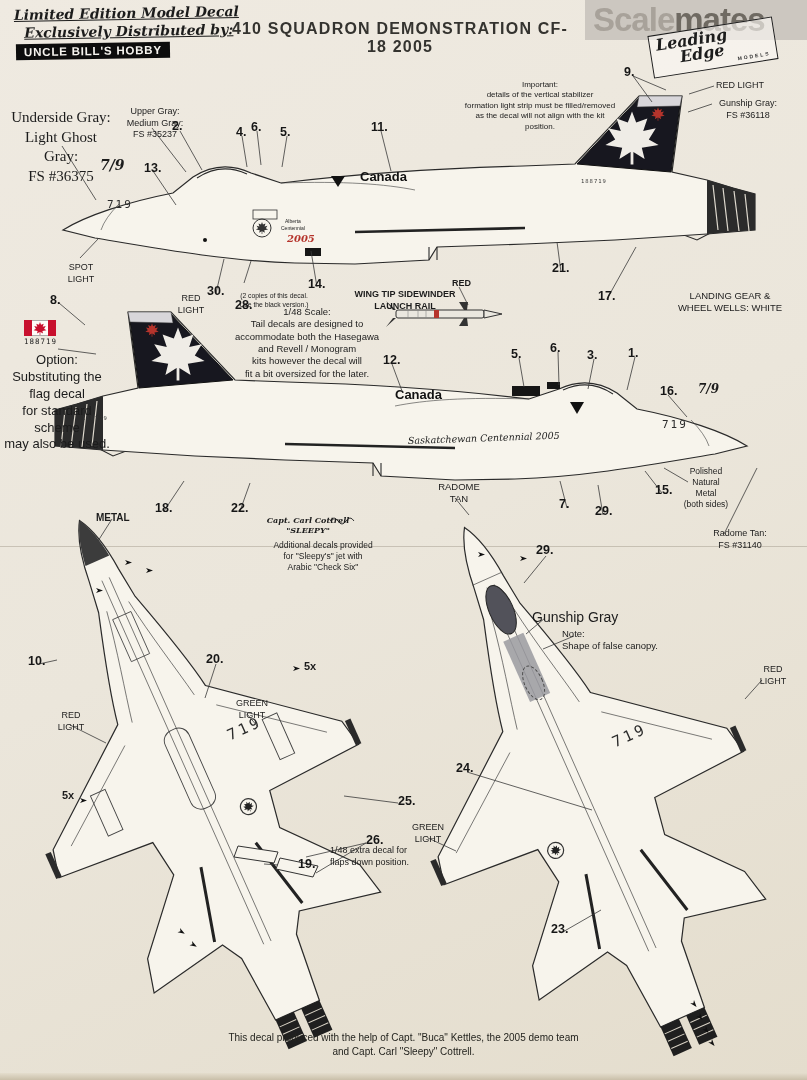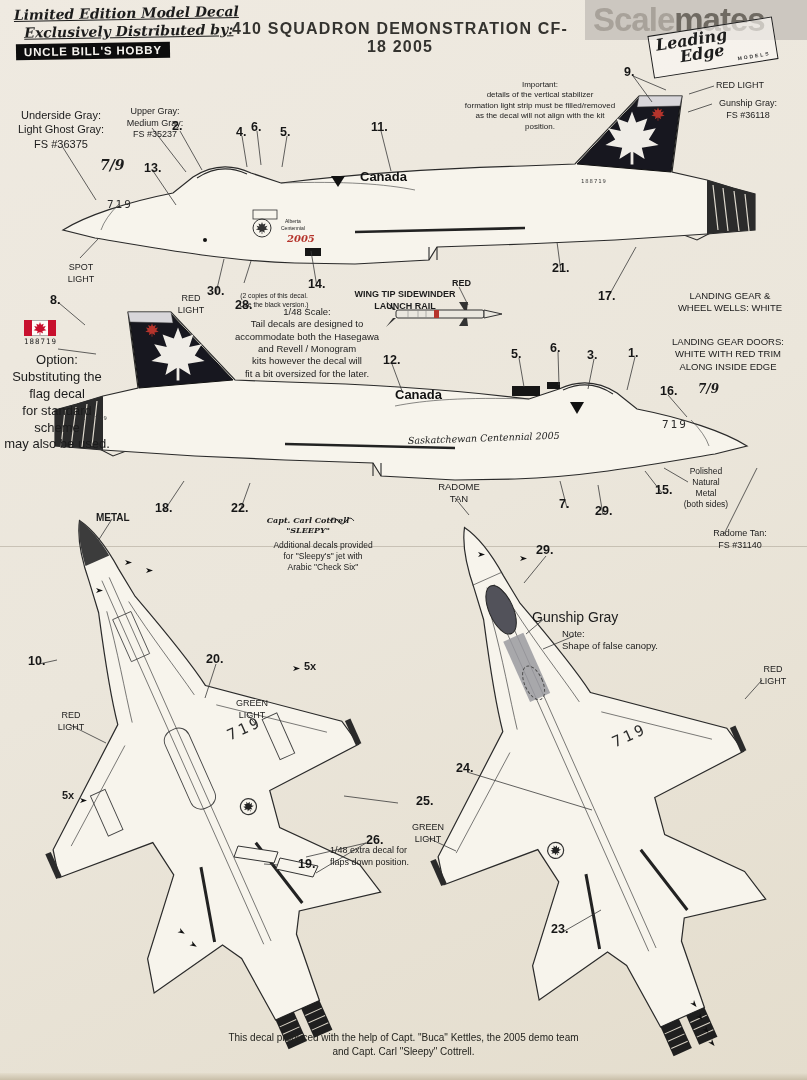--- a/index.html
+++ b/index.html
@@ -278,27 +278,27 @@
       <span class="callout" style="left: 587px; top: 348px;">3.</span>
       <span class="callout" style="left: 628px; top: 346px;">1.</span>
       <span class="callout" style="left: 660px; top: 384px;">16.</span>
       <span class="callout" style="left: 655px; top: 483px;">15.</span>
       <span class="callout" style="left: 155px; top: 501px;">18.</span>
       <span class="callout" style="left: 231px; top: 501px;">22.</span>
       <span class="callout" style="left: 559px; top: 497px;">7.</span>
       <span class="callout" style="left: 595px; top: 504px;">29.</span>
       <span class="callout" style="left: 28px; top: 654px;">10.</span>
       <span class="callout" style="left: 206px; top: 652px;">20.</span>
-      <span class="callout" style="left: 416px; top: 794px; text-align: right;">25.</span>
+      <span class="callout" style="left: 398px; top: 794px; text-align: right;">25.</span>
       <span class="callout" style="left: 366px; top: 833px;">26.</span>
       <span class="callout" style="left: 298px; top: 857px;">19.</span>
       <span class="callout" style="left: 536px; top: 543px;">29.</span>
       <span class="callout" style="left: 456px; top: 761px;">24.</span>
       <span class="callout" style="left: 551px; top: 922px;">23.</span>
-      <span class="ann" style="left: 8px; top: 108px; width: 106px; font-size: 11px; text-align: center;">Underside Gray:
+      <span class="ann" style="left: 8px; top: 108px; width: 106px; font-size: 15px; text-align: center; font-family: Liberation Serif, serif;">Underside Gray:
 Light Ghost Gray:
 FS #36375</span>
       <span class="ann" style="left: 108px; top: 106px; width: 94px; font-size: 9px; text-align: center;">Upper Gray:
 Medium Gray:
 FS #35237</span>
       <span class="ann handwrite" style="left: 100px; top: 156px; font-size: 14px;">7/9</span>
       <span class="ann" style="left: 56px; top: 262px; width: 50px; font-size: 9px; text-align: center;">SPOT
 LIGHT</span>
       <span class="ann" style="left: 446px; top: 80px; width: 188px; font-size: 8px; text-align: center;">Important:
 details of the vertical stabilizer
@@ -306,23 +306,20 @@
 as the decal will not align with the kit
 position.</span>
       <span class="ann" style="left: 716px; top: 80px; font-size: 9px;">RED LIGHT</span>
       <span class="ann" style="left: 706px; top: 98px; width: 84px; font-size: 9px; text-align: center;">Gunship Gray:
 FS #36118</span>
       <span class="ann" style="left: 342px; top: 289px; width: 126px; font-size: 9px; text-align: center; font-weight: 700;">WING TIP SIDEWINDER
 LAUNCH RAIL</span>
       <span class="ann" style="left: 452px; top: 278px; font-size: 9px; font-weight: 700;">RED</span>
       <span class="ann" style="left: 658px; top: 290px; width: 144px; font-size: 9.5px; text-align: center;">LANDING GEAR &amp;
 WHEEL WELLS:  WHITE</span>
-      <span class="ann" style="left: 652px; top: 336px; width: 152px; font-size: 9.5px; text-align: center;">LANDING GEAR DOORS:
-WHITE WITH RED TRIM
-ALONG INSIDE EDGE</span>
       <span class="ann" style="left: 168px; top: 293px; width: 46px; font-size: 9px; text-align: center;">RED
 LIGHT</span>
       <span class="ann" style="left: 210px; top: 306px; width: 194px; font-size: 9.5px; text-align: center;">1/48 Scale:
 Tail decals are designed to
 accommodate both the Hasegawa
 and Revell / Monogram
 kits however the decal will
 fit a bit oversized for the later.</span>
       <span class="ann" style="left: 0px; top: 352px; width: 114px; font-size: 13px; text-align: center;">Option:
 Substituting the flag decal

